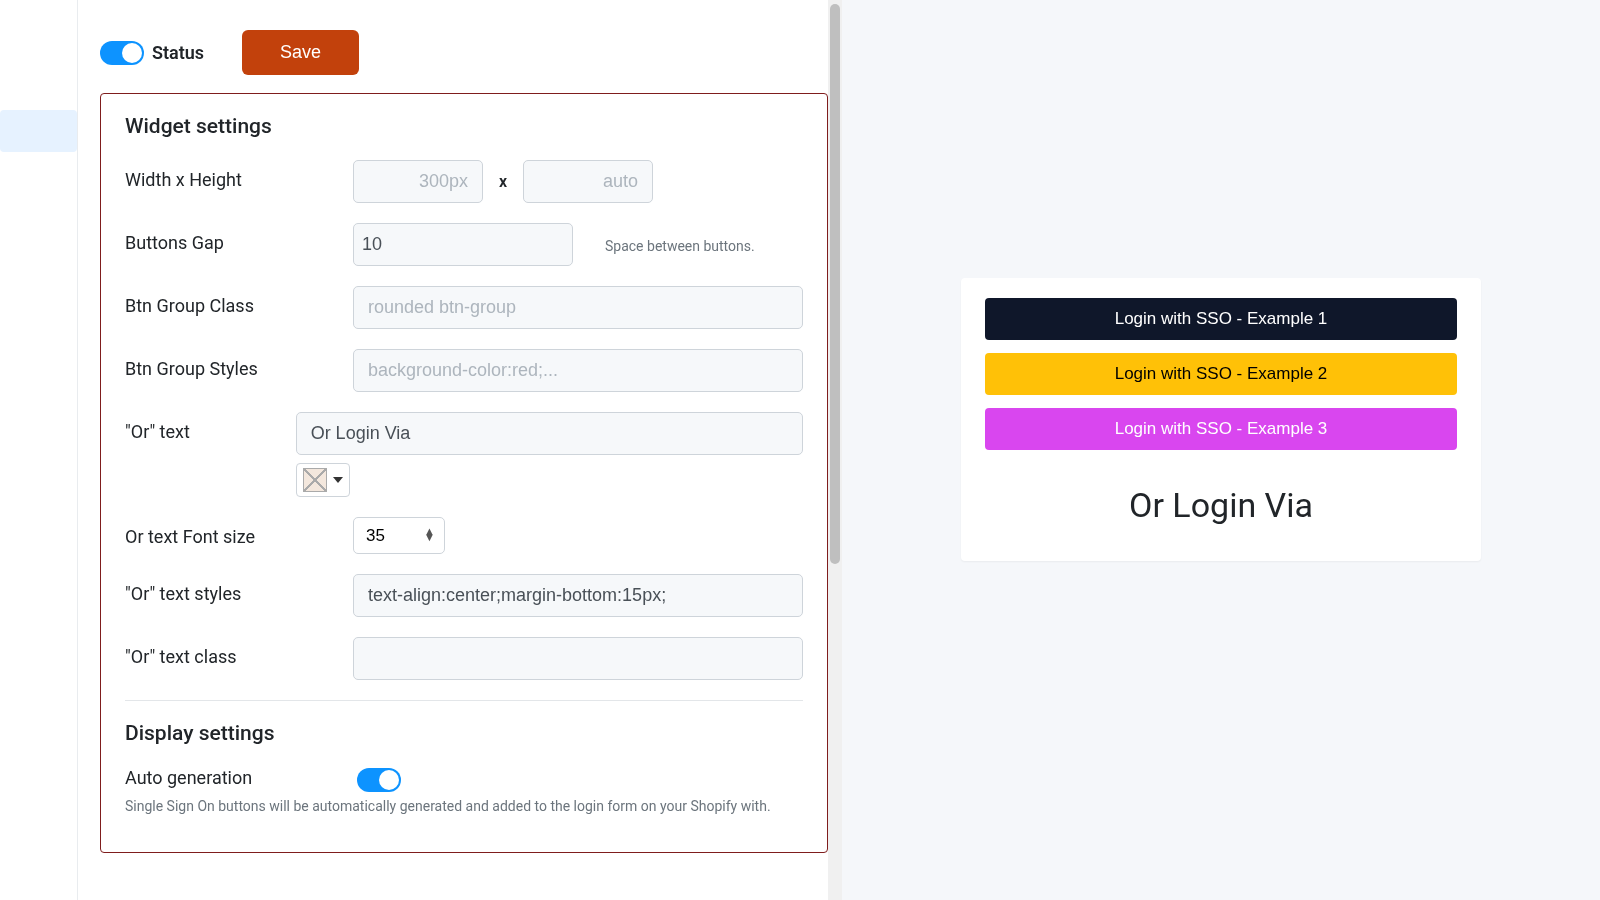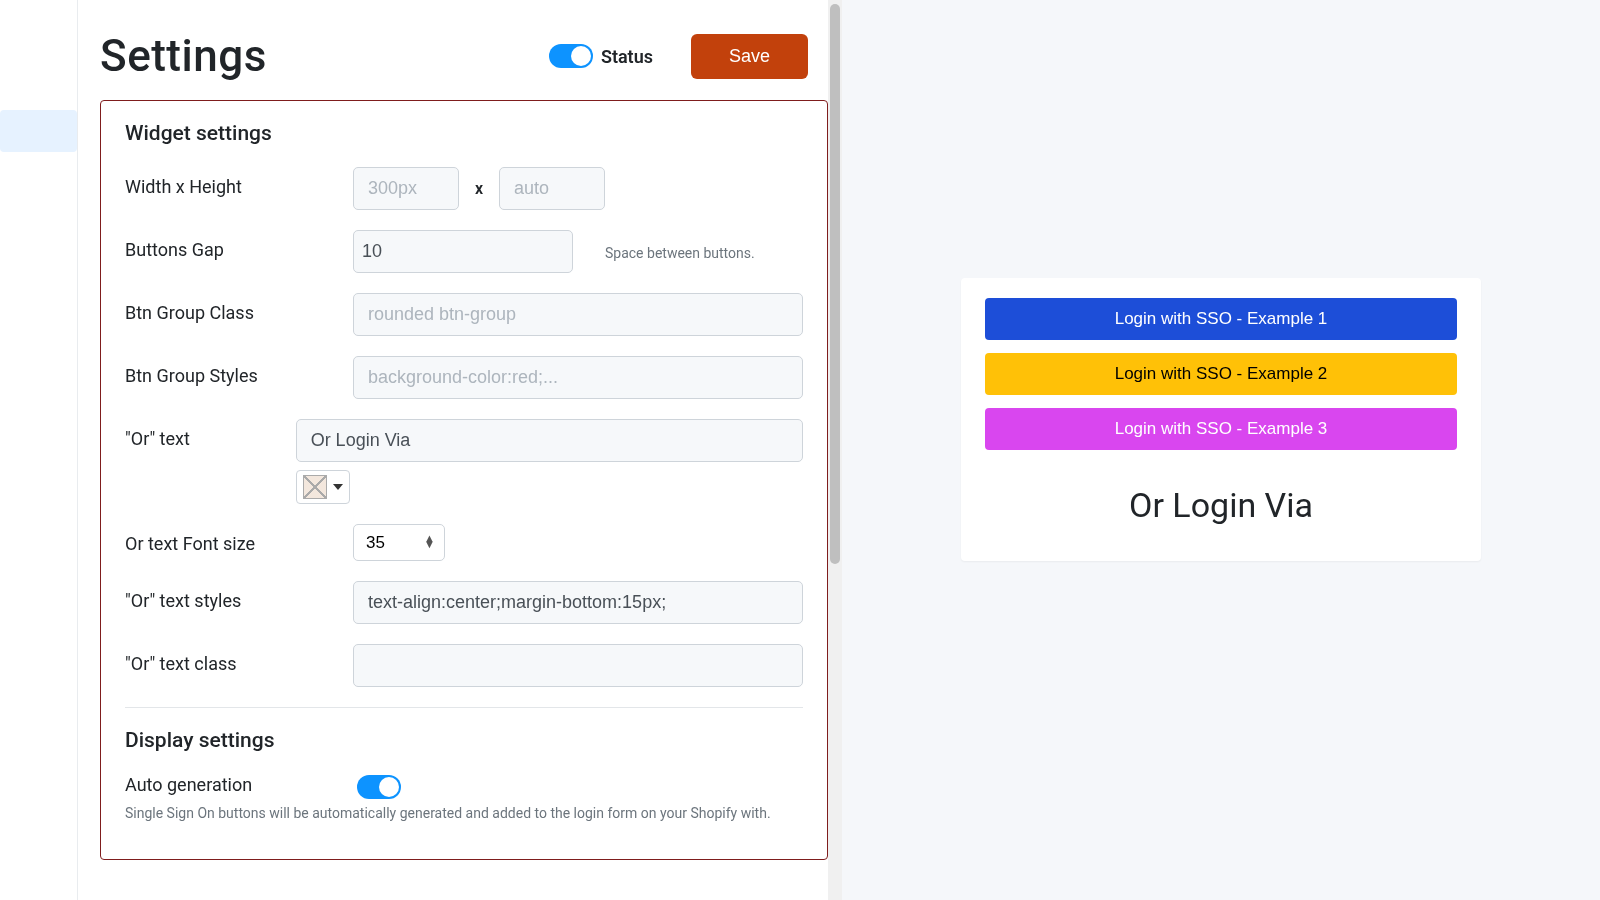--- a/index.html
+++ b/index.html
@@ -117,21 +117,21 @@
   }
   .input {
     background: #f6f8fa;
     border: 1px solid #ced4da;
     border-radius: 5px;
     padding: 10px 14px;
     font-size: 18px;
     color: #495057;
     width: 100%;
   }
-  .input.small { width: 106px; }
+  .input.small { width: 130px; text-align: right; }
   .input.medium { width: 220px; padding-left: 8px; }
   .input::placeholder { color: #adb5bd; }
   .x-sep {
     font-size: 16px;
     font-weight: 600;
     padding: 0 6px;
   }
   .helper {
     font-size: 14px;
     color: #6c757d;
@@ -230,21 +230,21 @@
   .sso-btn {
     width: 100%;
     border: none;
     border-radius: 4px;
     padding: 11px 0;
     font-size: 17px;
     margin-bottom: 13px;
     cursor: pointer;
     text-align: center;
   }
-  .sso-1 { background: #1d4ed8; color: #fff; }
+  .sso-1 { background: #0f172a; color: #fff; }
   .sso-2 { background: #ffc107; color: #000; }
   .sso-3 { background: #d946ef; color: #fff; }
   .or-login {
     text-align: center;
     font-size: 34px;
     margin-top: 22px;
   }
   .scrollbar-track {
     width: 14px;
     background: #f0f0f0;
@@ -265,21 +265,20 @@
 
 <div class="app">
 
   <div class="sidebar">
     <div class="sidebar-highlight"></div>
   </div>
 
   <div class="main-col">
 
     <div class="header-row">
-      <h1 class="page-title">Settings</h1>
       <div class="status-wrap">
         <div class="toggle">
           <div class="toggle-knob"></div>
         </div>
         <span class="status-label">Status</span>
       </div>
       <button class="save-btn">Save</button>
     </div>
 
     <div class="card">

